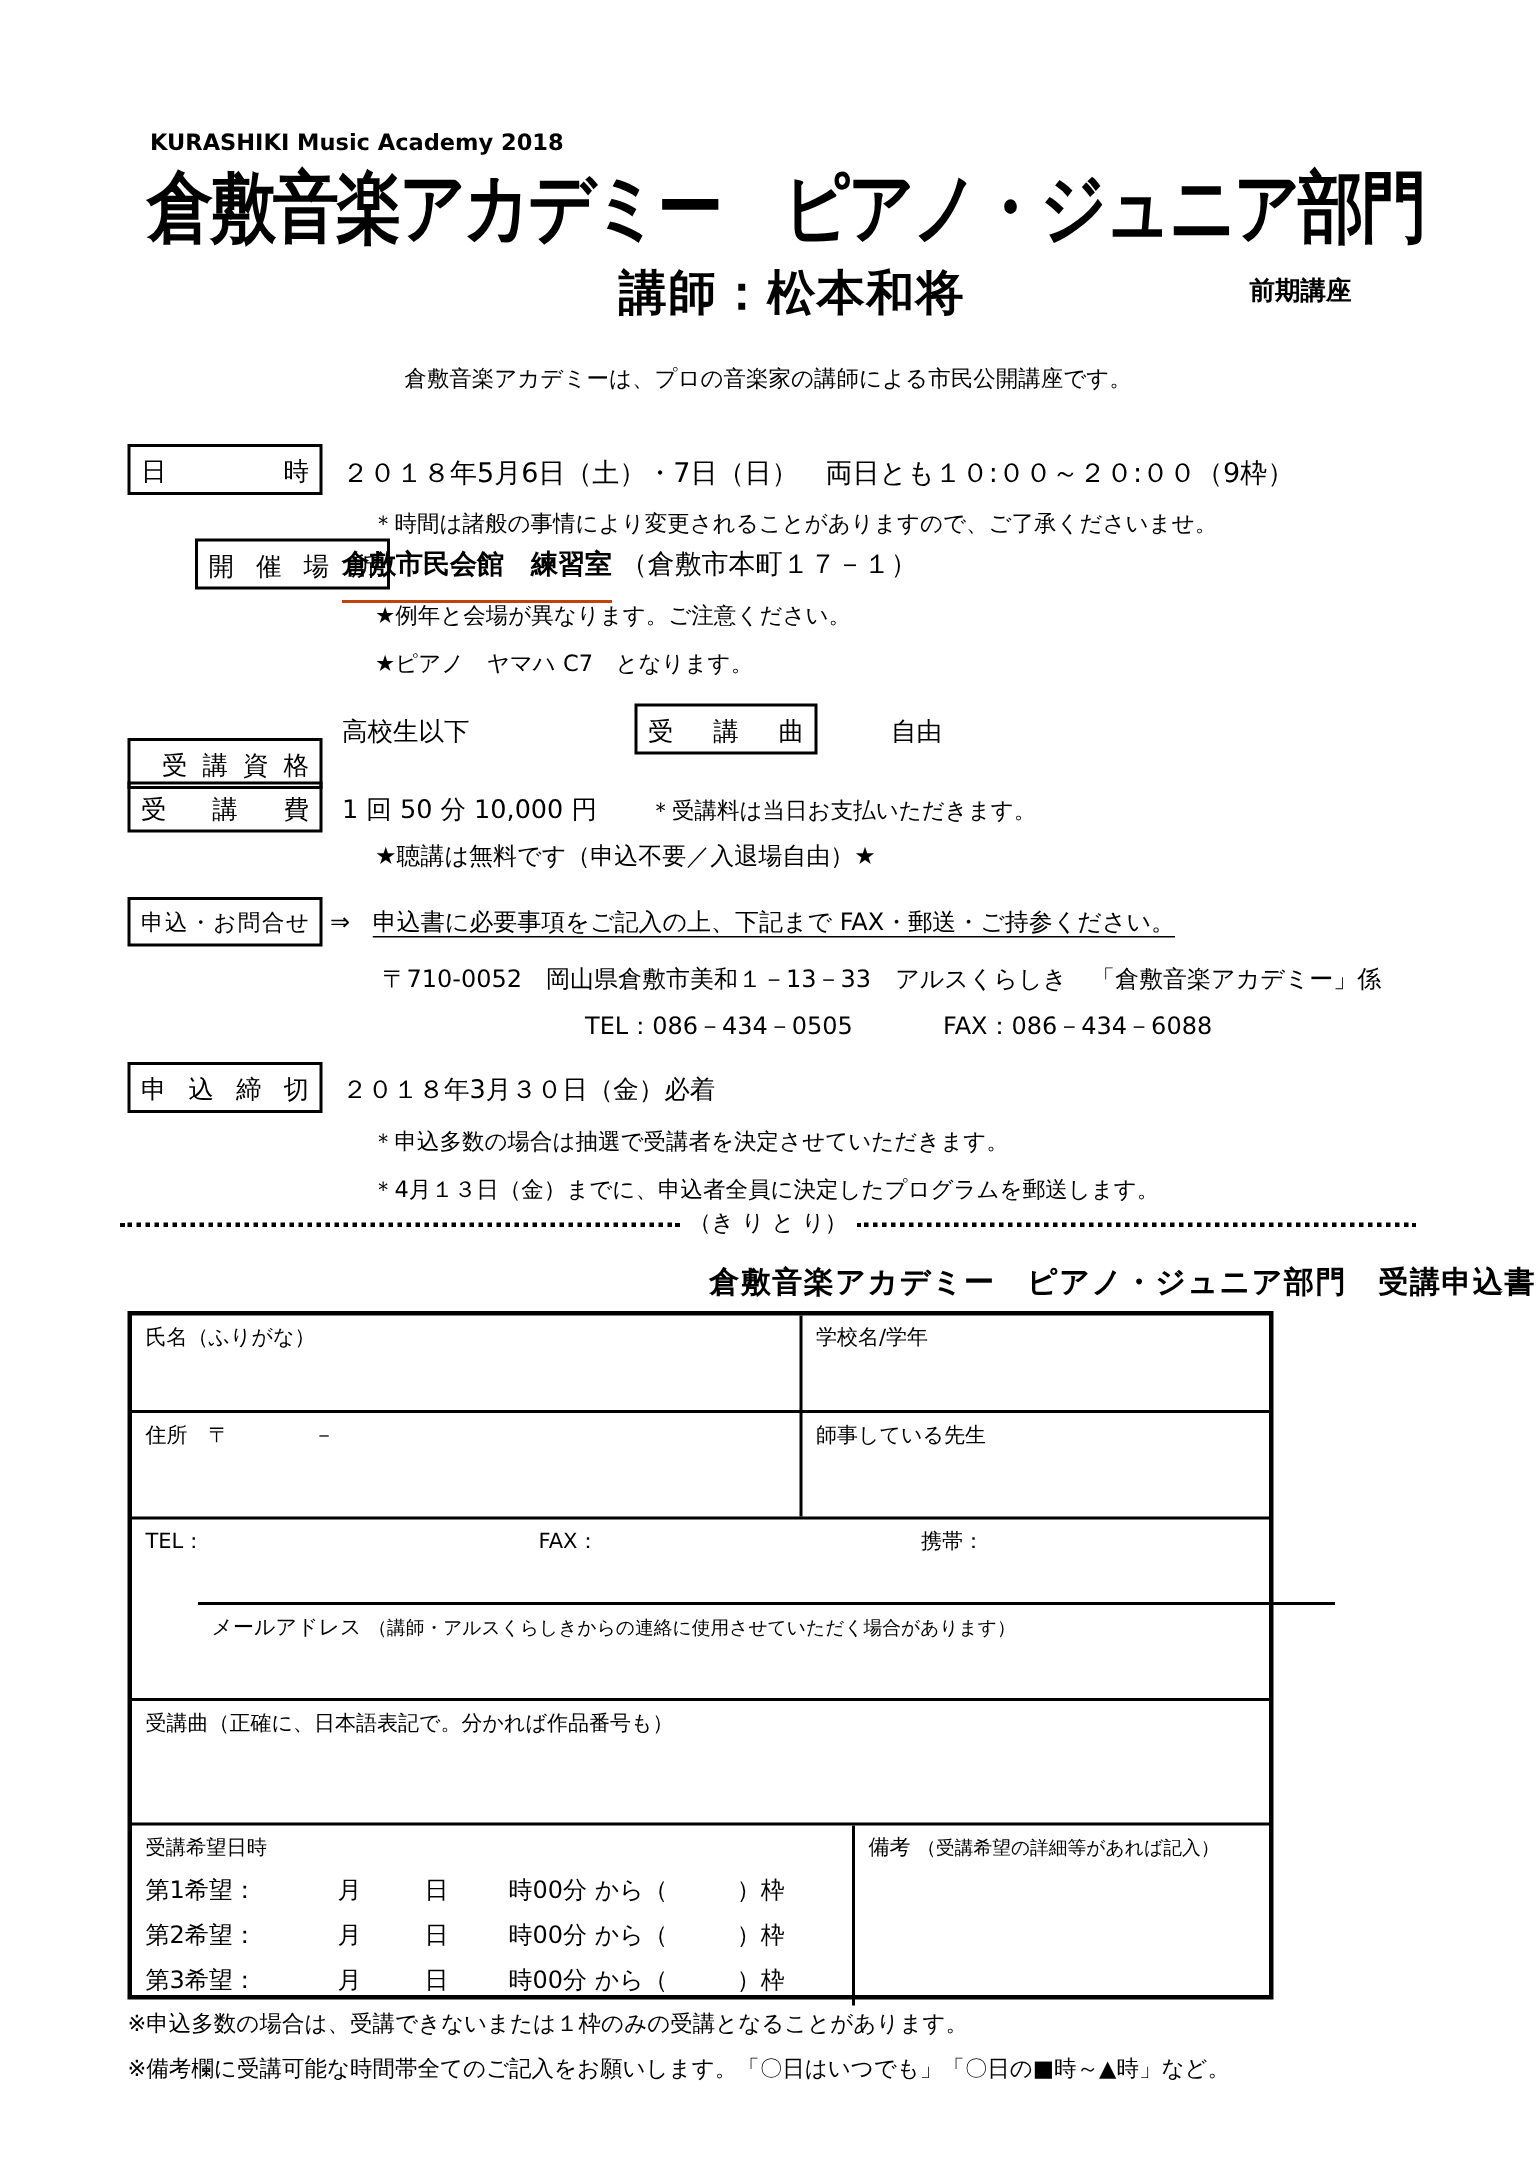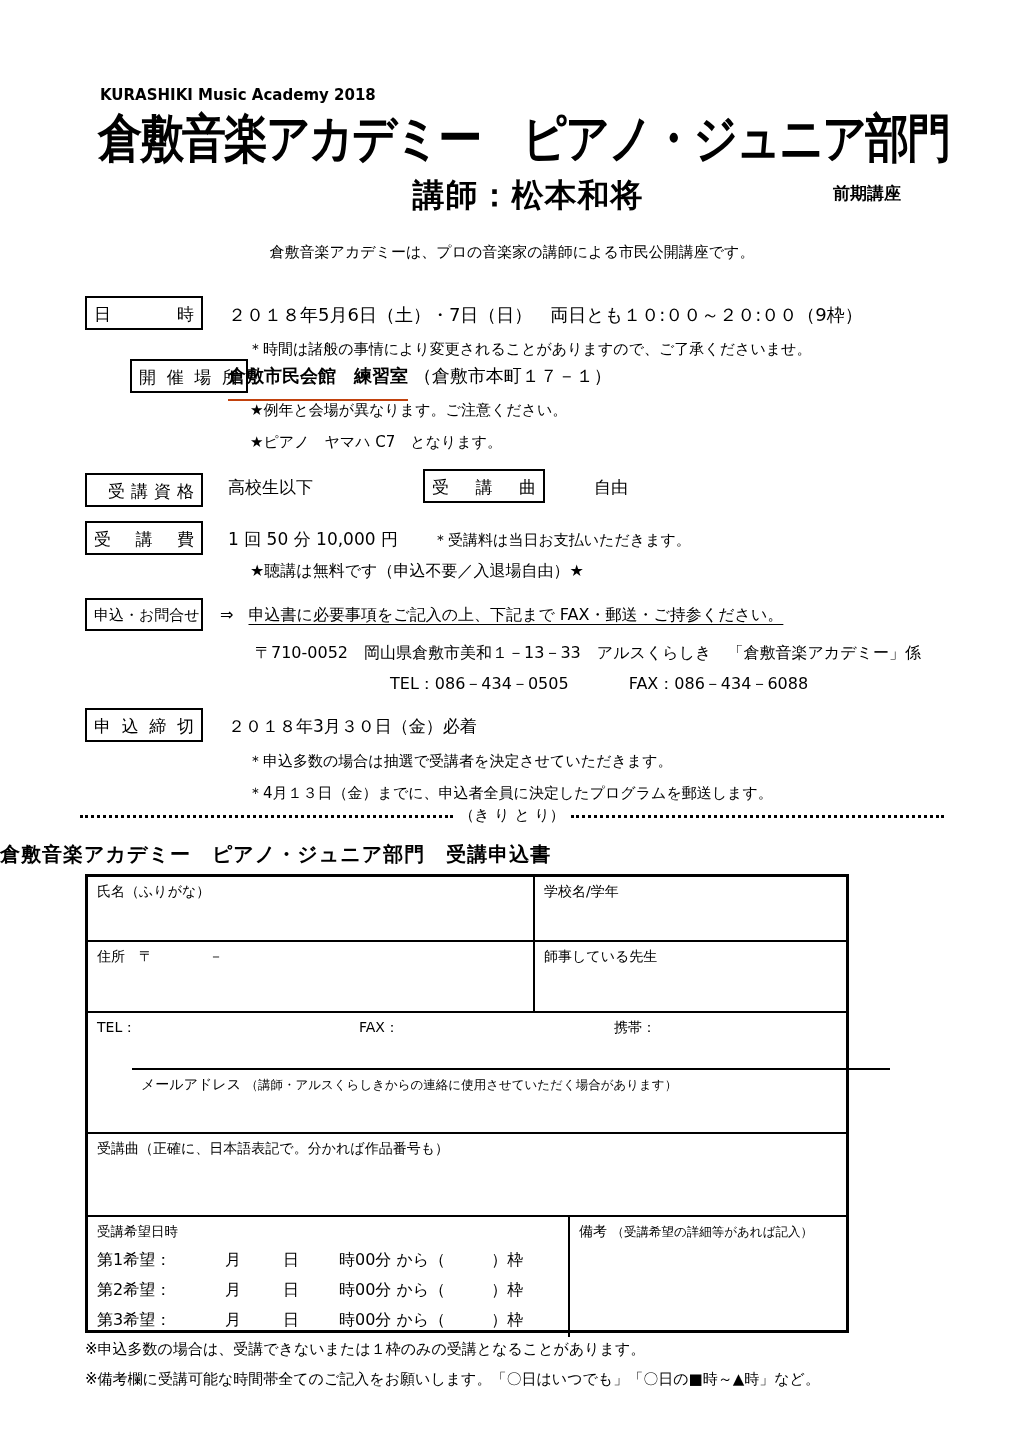--- a/index.html
+++ b/index.html
@@ -12,27 +12,27 @@
 
   
   .academy-en{left:100px;top:86px;font-size:15px;font-weight:bold;letter-spacing:0px;}
   .main-title{left:98px;top:104px;width:845px;font-size:44px;font-weight:900;letter-spacing:-2px;white-space:nowrap;transform:scaleY(1.18);transform-origin:top left;}
   .lecturer{left:0;top:174px;width:1024px;text-align:center;font-size:32px;font-weight:900;letter-spacing:1px;padding-left:16px;}
   .term{left:833px;top:182px;font-size:17px;font-weight:900;}
   .intro{left:0;top:243px;width:1024px;text-align:center;font-size:15px;}
 
   
   .lbox{
-    position:absolute;left:85px;width:118px;height:34px;border:2px solid #000;
+    position:absolute;left:85px;width:130px;height:34px;border:2px solid #000;
     box-sizing:border-box;font-size:17px;padding:5px 7px 0 7px;
     text-align:justify;text-align-last:justify;text-justify:inter-character;white-space:nowrap;
   }
   .lbox-dt{top:296px;}
   .lbox-venue{top:359px;margin-left:45px;}
-  .lbox-elig{top:473px;padding-left:21px;}
+  .lbox-elig{top:492px;padding-left:21px;}
   .lbox-piece{top:469px;left:423px;width:122px;}
   .lbox-fee{top:521px;}
   .lbox-contact{top:598px;font-size:15px;height:33px;padding-top:6px;}
   .lbox-deadline{top:708px;}
 
   .fs18{font-size:18px;} .fs17{font-size:17px;} .fs16{font-size:16px;} .fs15{font-size:15px;}
   .nowrap{white-space:nowrap;}
   .uline{text-decoration:underline;text-underline-offset:4px;}
   .venue-name{font-weight:bold;border-bottom:2px solid #c2410c;padding-bottom:13px;}
 
@@ -54,21 +54,21 @@
   .deadline-value{left:228px;top:715px;}
   .deadline-note1{left:248px;top:752px;}
   .deadline-note2{left:248px;top:784px;}
 
   
   .cutline{left:80px;top:806px;width:864px;display:flex;align-items:center;gap:6px;}
   .cutline .dots{flex:1;border-top:3px dotted #000;height:0;margin-top:2px;}
   .cutline .cutlabel{font-size:15px;white-space:nowrap;}
 
   
-  .form-title{left:0;top:841px;width:1024px;text-align:left;font-size:20px;font-weight:bold;letter-spacing:1px;}
+  .form-title{left:0;top:841px;width:1024px;text-align:right;font-size:20px;font-weight:bold;letter-spacing:1px;}
   .form-table{left:85px;top:874px;width:764px;height:459px;border:3px solid #000;box-sizing:border-box;}
   .tr{box-sizing:border-box;width:100%;}
   .tr + .tr{border-top:2px solid #000;}
   .tr1{height:63px;display:grid;grid-template-columns:445px 1fr;}
   .tr2{height:71px;display:grid;grid-template-columns:445px 1fr;}
   .tr3{height:57px;display:flex;}
   .tr4{height:64px;margin-left:44px;}
   .tr5{height:83px;}
   .tr6{height:115px;display:grid;grid-template-columns:480px 1fr;}
   .cell{box-sizing:border-box;padding:6px 9px;font-size:14px;}

